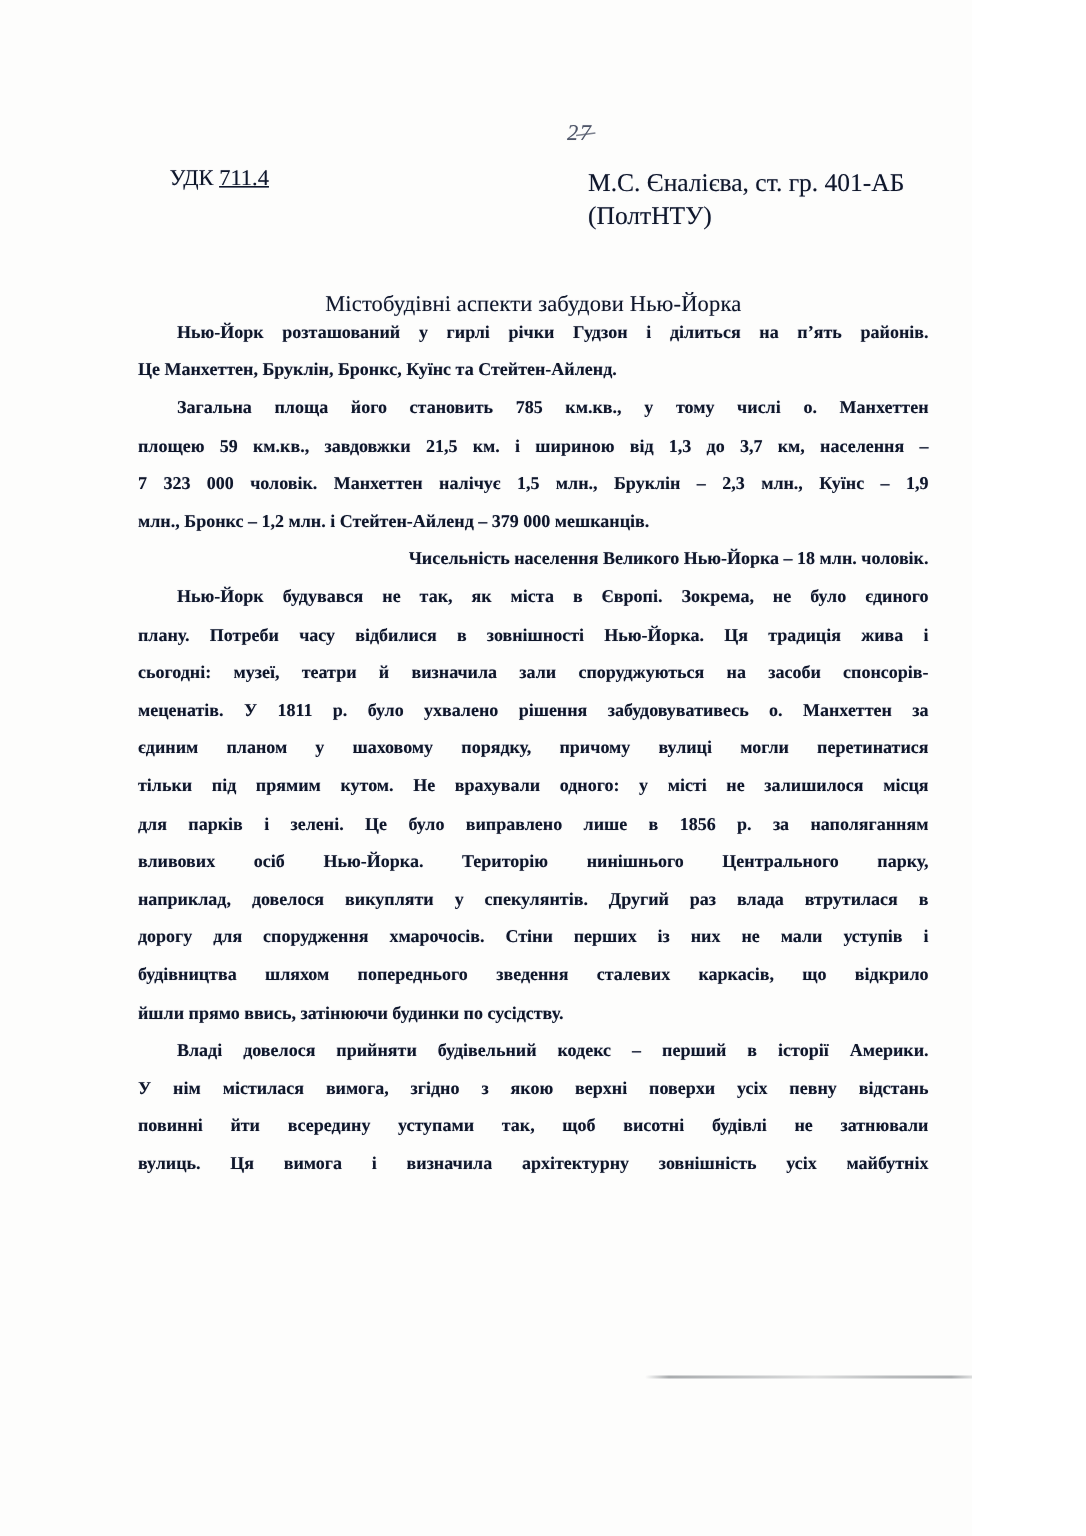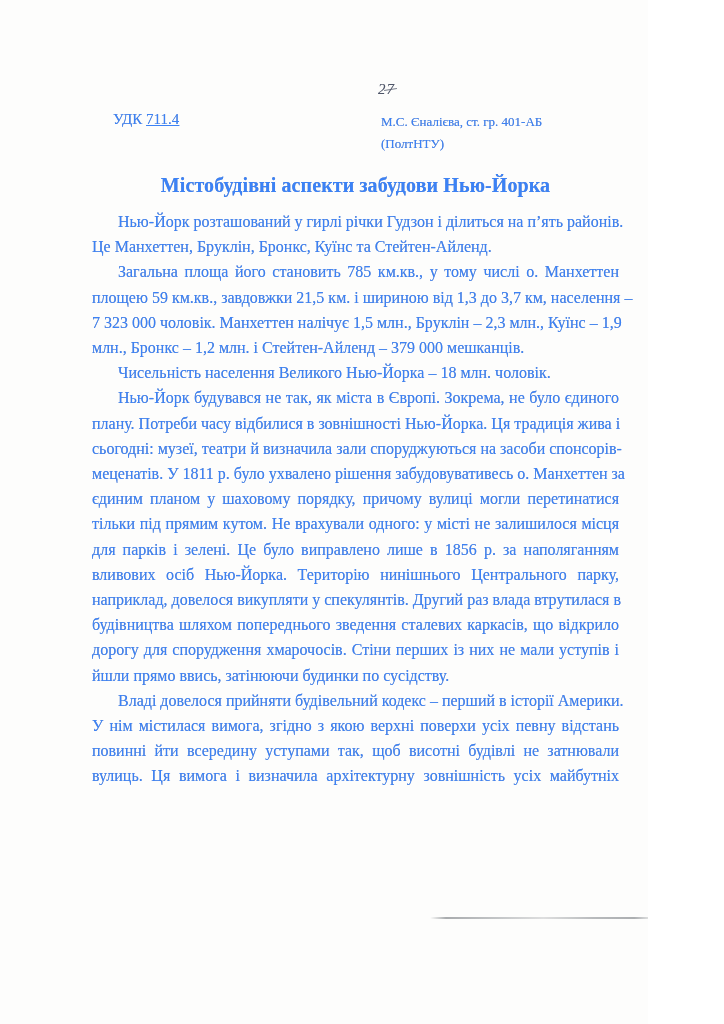--- a/index.html
+++ b/index.html
@@ -5,21 +5,21 @@
   html, body { margin: 0; padding: 0; background: #ffffff; }
   .page {
     position: relative;
     width: 648px;
     height: 1024px;
     background: #fdfdfc;
     overflow: hidden;
     font-family: "Liberation Serif", "DejaVu Serif", serif;
     color: #2a3367;
   }
-  .ink { color: #3b82f6; text-shadow: 0 0 0.6px rgba(42,51,103,0.45); }
+  .ink { color: #0f172a; text-shadow: 0 0 0.6px rgba(42,51,103,0.45); }
 
   .page-number {
     position: absolute;
     top: 81px; left: 378px;
     font-size: 15px;
     font-style: italic;
     color: #4e5568;
     letter-spacing: 1px;
     text-shadow: 0 0 0.5px rgba(78,85,104,0.4);
   }
@@ -36,57 +36,58 @@
   .udc {
     position: absolute;
     top: 111px; left: 113px;
     font-size: 15px;
     white-space: nowrap;
   }
   .udc .udc-value { text-decoration: underline; }
 
   .author-block {
     position: absolute;
-    top: 111px; left: 381px;
+    top: 111px; left: 392px;
     width: 212px;
-    font-size: 13px;
+    font-size: 17px;
     line-height: 22px;
   }
   .author-line { white-space: nowrap; }
   .author-line.affil { }
 
   .doc-title {
     position: absolute;
-    top: 174px; left: 92px;
+    top: 195px; left: 92px;
     width: 527px;
     text-align: center;
-    font-size: 20px;
-    font-weight: bold;
+    font-size: 15px;
+    font-weight: normal;
     letter-spacing: 0.1px;
   }
 
   .body-text {
     position: absolute;
     top: 209px; left: 92px;
     width: 527px;
-    font-size: 16px;
+    font-size: 12px;
     line-height: 25.2px;
+    font-weight: bold;
   }
   .paragraph { margin: 0; }
   .line {
     white-space: nowrap;
     text-align: left;
     overflow: visible;
   }
   .line.just {
     text-align: justify;
     text-align-last: justify;
     text-justify: inter-word;
   }
-  .line.first { text-indent: 26px; }
+  .line.first { text-indent: 26px; text-align: right; }
 
   .scan-artifact-line {
     position: absolute;
     top: 917px; left: 430px;
     width: 227px; height: 2px;
     background: linear-gradient(90deg,
       rgba(120,122,126,0) 0%,
       rgba(100,105,110,0.55) 7%,
       rgba(125,130,135,0.45) 30%,
       rgba(150,152,155,0.30) 50%,
@@ -132,22 +133,22 @@
       <div class="paragraph">
         <div class="line first just">Нью-Йорк будувався не так, як міста в Європі. Зокрема, не було єдиного</div>
         <div class="line just">плану. Потреби часу відбилися в зовнішності Нью-Йорка. Ця традиція жива і</div>
         <div class="line just">сьогодні: музеї, театри й визначила зали споруджуються на засоби спонсорів-</div>
         <div class="line just">меценатів. У 1811 р. було ухвалено рішення забудовувативесь о. Манхеттен за</div>
         <div class="line just">єдиним планом у шаховому порядку, причому вулиці могли перетинатися</div>
         <div class="line just">тільки під прямим кутом. Не врахували одного: у місті не залишилося місця</div>
         <div class="line just">для парків і зелені. Це було виправлено лише в 1856 р. за наполяганням</div>
         <div class="line just">вливових осіб Нью-Йорка. Територію нинішнього Центрального парку,</div>
         <div class="line just">наприклад, довелося викупляти у спекулянтів. Другий раз влада втрутилася в</div>
+        <div class="line just">дорогу для спорудження хмарочосів. Стіни перших із них не мали уступів і</div>
         <div class="line just">будівництва шляхом попереднього зведення сталевих каркасів, що відкрило</div>
-        <div class="line just">дорогу для спорудження хмарочосів. Стіни перших із них не мали уступів і</div>
         <div class="line">йшли прямо ввись, затінюючи будинки по сусідству.</div>
       </div>
       <div class="paragraph">
         <div class="line first just">Владі довелося прийняти будівельний кодекс – перший в історії Америки.</div>
         <div class="line just">У нім містилася вимога, згідно з якою верхні поверхи усіх певну відстань</div>
         <div class="line just">повинні йти всередину уступами так, щоб висотні будівлі не затнювали</div>
         <div class="line just">вулиць. Ця вимога і визначила архітектурну зовнішність усіх майбутніх</div>
       </div>
     </div>
 

